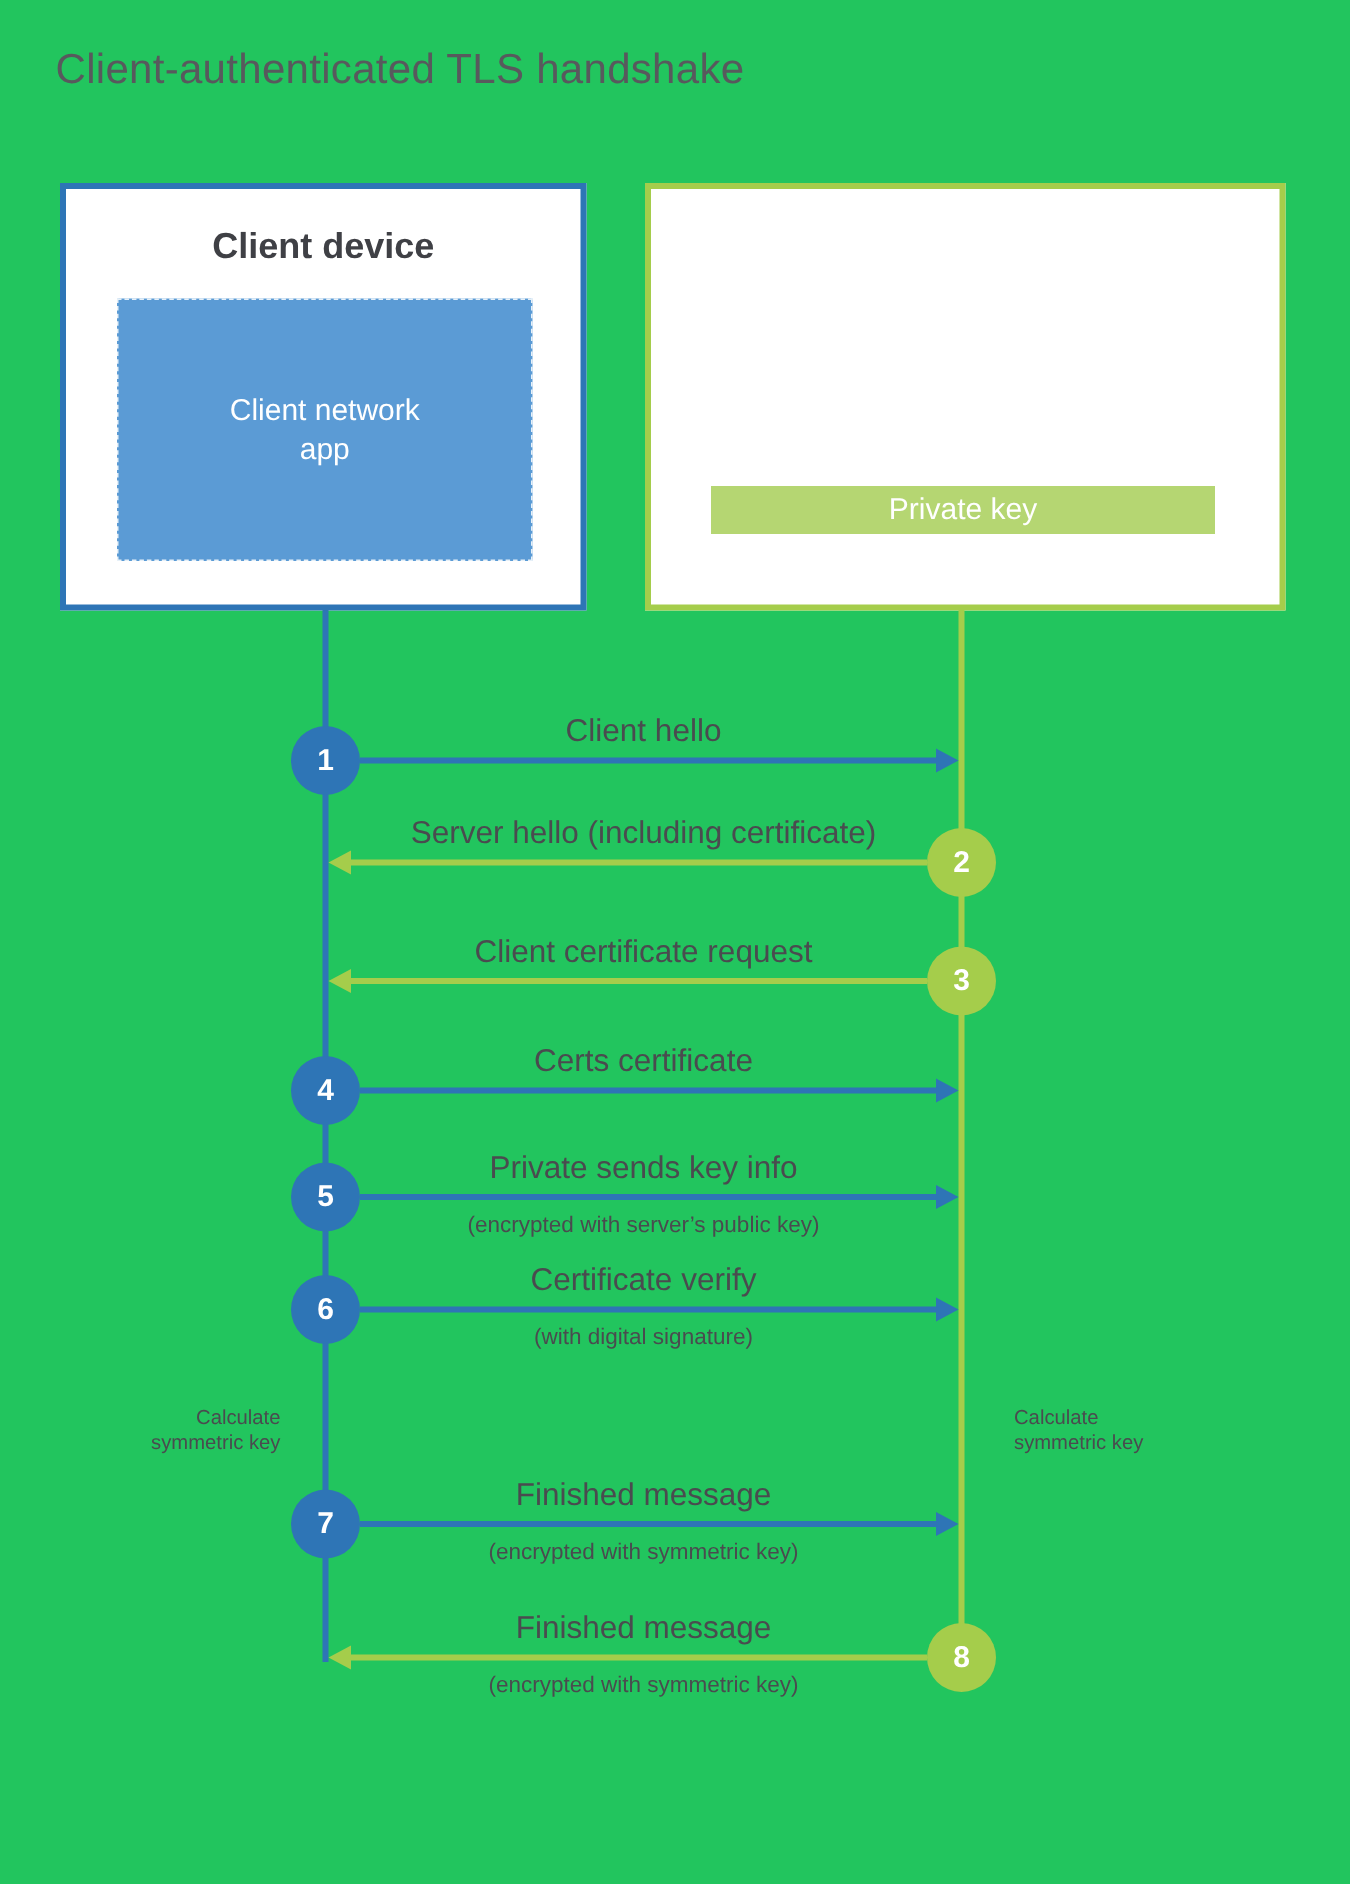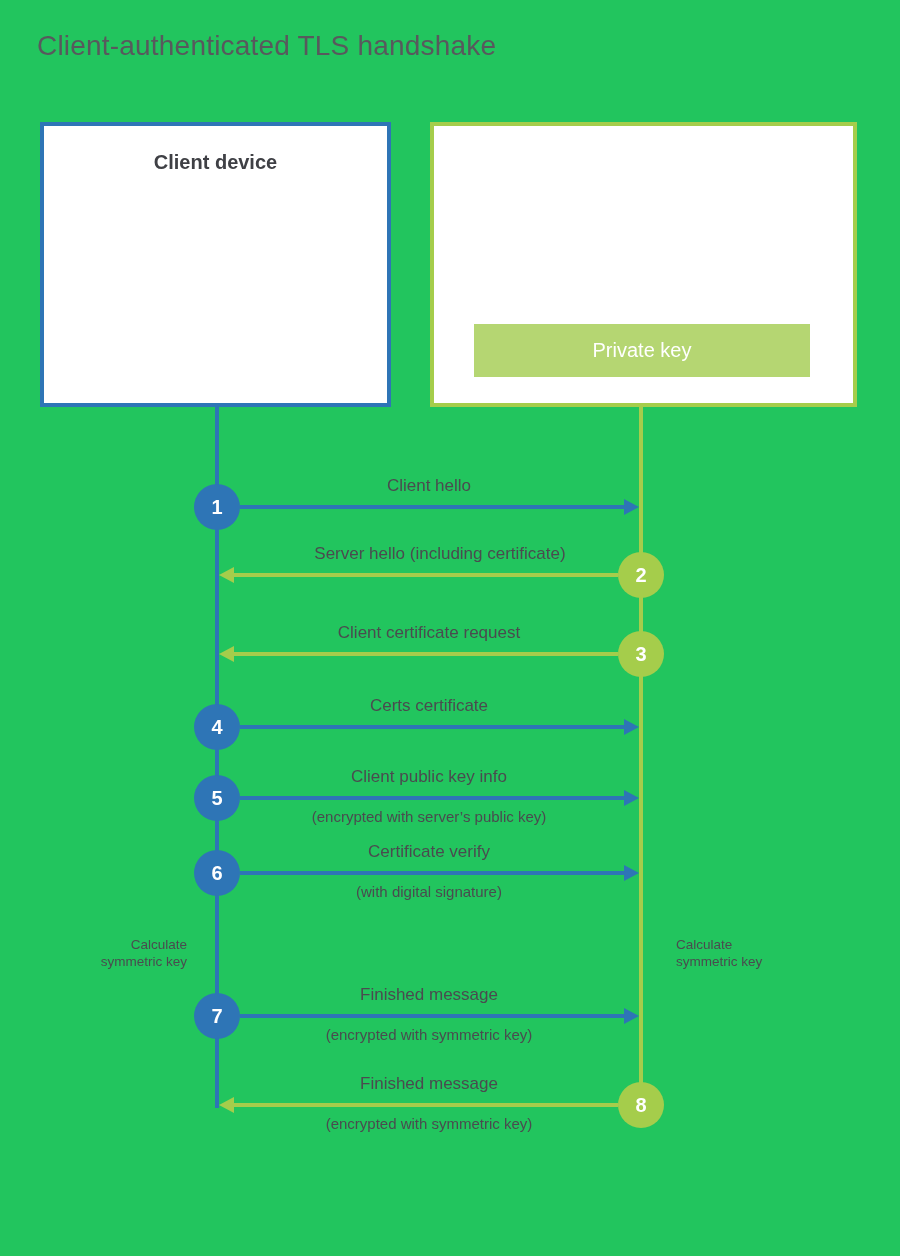--- a/index.html
+++ b/index.html
@@ -12,49 +12,49 @@
   .title{
     position:absolute;left:37px;top:30px;font-size:28px;font-weight:300;
     letter-spacing:.2px;color:var(--title);
   }
   
   .actor{position:absolute;top:122px;height:285px;background:#fff;box-sizing:border-box;}
   .actor.client{left:40px;width:351px;border:4px solid var(--blue);}
   .actor.server{left:430px;width:427px;border:4px solid var(--green);}
   .actor-header{
     position:absolute;left:0;top:25px;width:100%;text-align:center;
-    font-size:20px;font-weight:bold;color:var(--heading);
+    font-size:24px;font-weight:bold;color:var(--heading);
   }
   .app-box{
     position:absolute;left:34px;top:73px;width:277px;height:175px;
     background:var(--blue-fill);border:1px dashed rgba(255,255,255,.85);box-sizing:border-box;
     display:flex;align-items:center;justify-content:center;text-align:center;
     color:#fff;font-size:20px;line-height:26px;white-space:pre-line;
   }
   .module{
     position:absolute;left:40px;width:336px;height:50px;background:var(--green-fill);
     display:flex;align-items:center;justify-content:center;
     color:#fff;font-size:20px;
   }
-  .module.m0{top:74px;} .module.m1{top:136px;height:49px;} .module.m2{top:198px;height:53px;}
+  .module.m0{top:74px;} .module.m1{top:136px;height:49px;} .module.m2{top:198px;height:32px;}
   
   .lifeline{position:absolute;top:406px;width:4px;}
   .lifeline.blue{left:215px;height:702px;background:var(--blue);}
   .lifeline.green{left:639px;height:700px;background:var(--green);}
   
   .step-circle{
     position:absolute;width:46px;height:46px;border-radius:50%;
     display:flex;align-items:center;justify-content:center;
     color:#fff;font-size:20px;font-weight:bold;z-index:3;
   }
   .arrow-line{position:absolute;height:4px;z-index:2;}
   .arrow-head{position:absolute;width:0;height:0;border-top:8px solid transparent;border-bottom:8px solid transparent;z-index:2;}
   .arrow-label{
     position:absolute;left:219px;width:420px;text-align:center;
-    font-size:17px;color:var(--label);z-index:1;
+    font-size:21px;color:var(--label);z-index:1;
   }
   .arrow-sub{
     position:absolute;left:219px;width:420px;text-align:center;
     font-size:15px;color:var(--label);z-index:1;
   }
   .side-note{
     position:absolute;font-size:13.5px;line-height:17px;color:var(--label);
     white-space:pre-line;z-index:1;
   }
   .note-decrypt{left:666px;top:763px;width:180px;text-align:left;}
@@ -63,50 +63,52 @@
 </style>
 </head>
 <body>
 
 <div id="canvas" style="--blue: #2e75b6; --blue-fill: #5b9bd5; --green: #a5cd4b; --green-fill: #b5d672; --heading: #3f4045; --label: #4a4b4f; --title: #58595d;">
 
   <div class="title">Client-authenticated TLS handshake</div>
 
   <div class="actor client">
     <div class="actor-header">Client device</div>
+    <div class="app-box">Client network
+app</div>
   </div>
 
   <div class="actor server">
     <div class="module m2">Private key</div>
   </div>
 
   <div class="lifeline blue"></div>
   <div class="lifeline green"></div>
 
   <div id="steps">
       <div class="step-circle" style="left: 194px; top: 484px; background: rgb(46, 117, 182);">1</div>
       <div class="arrow-line" style="top: 505px; background: rgb(46, 117, 182); left: 240px; width: 384px;"></div>
       <div class="arrow-head" style="top: 499px; left: 624px; border-left: 15px solid rgb(46, 117, 182);"></div>
       <div class="arrow-label" style="top: 476px;">Client hello</div>
       <div class="step-circle" style="left: 618px; top: 552px; background: rgb(165, 205, 75);">2</div>
       <div class="arrow-line" style="top: 573px; background: rgb(165, 205, 75); left: 234px; width: 384px;"></div>
       <div class="arrow-head" style="top: 567px; left: 219px; border-right: 15px solid rgb(165, 205, 75);"></div>
-      <div class="arrow-label" style="top: 544px; padding-left: 11px;">Server hello (including certificate)</div>
+      <div class="arrow-label" style="top: 544px;">Server hello (including certificate)</div>
       <div class="step-circle" style="left: 618px; top: 631px; background: rgb(165, 205, 75);">3</div>
       <div class="arrow-line" style="top: 652px; background: rgb(165, 205, 75); left: 234px; width: 384px;"></div>
       <div class="arrow-head" style="top: 646px; left: 219px; border-right: 15px solid rgb(165, 205, 75);"></div>
       <div class="arrow-label" style="top: 623px;">Client certificate request</div>
       <div class="step-circle" style="left: 194px; top: 704px; background: rgb(46, 117, 182);">4</div>
       <div class="arrow-line" style="top: 725px; background: rgb(46, 117, 182); left: 240px; width: 384px;"></div>
       <div class="arrow-head" style="top: 719px; left: 624px; border-left: 15px solid rgb(46, 117, 182);"></div>
       <div class="arrow-label" style="top: 696px;">Certs certificate</div>
       <div class="step-circle" style="left: 194px; top: 775px; background: rgb(46, 117, 182);">5</div>
       <div class="arrow-line" style="top: 796px; background: rgb(46, 117, 182); left: 240px; width: 384px;"></div>
       <div class="arrow-head" style="top: 790px; left: 624px; border-left: 15px solid rgb(46, 117, 182);"></div>
-      <div class="arrow-label" style="top: 767px;">Client public key info</div>
+      <div class="arrow-label" style="top: 767px;">Private sends key info</div>
       <div class="arrow-sub" style="top: 808px;">(encrypted with server’s public key)</div>
       <div class="step-circle" style="left: 194px; top: 850px; background: rgb(46, 117, 182);">6</div>
       <div class="arrow-line" style="top: 871px; background: rgb(46, 117, 182); left: 240px; width: 384px;"></div>
       <div class="arrow-head" style="top: 865px; left: 624px; border-left: 15px solid rgb(46, 117, 182);"></div>
       <div class="arrow-label" style="top: 842px;">Certificate verify</div>
       <div class="arrow-sub" style="top: 883px;">(with digital signature)</div>
       <div class="step-circle" style="left: 194px; top: 993px; background: rgb(46, 117, 182);">7</div>
       <div class="arrow-line" style="top: 1014px; background: rgb(46, 117, 182); left: 240px; width: 384px;"></div>
       <div class="arrow-head" style="top: 1008px; left: 624px; border-left: 15px solid rgb(46, 117, 182);"></div>
       <div class="arrow-label" style="top: 985px;">Finished message</div>

